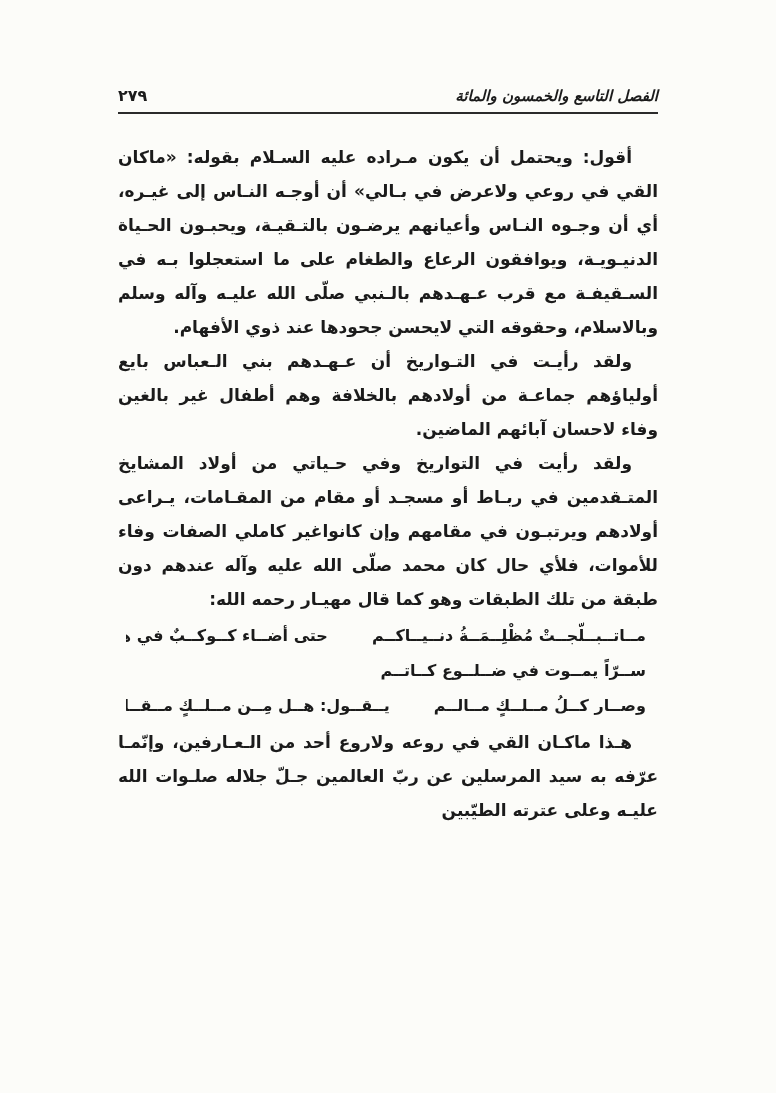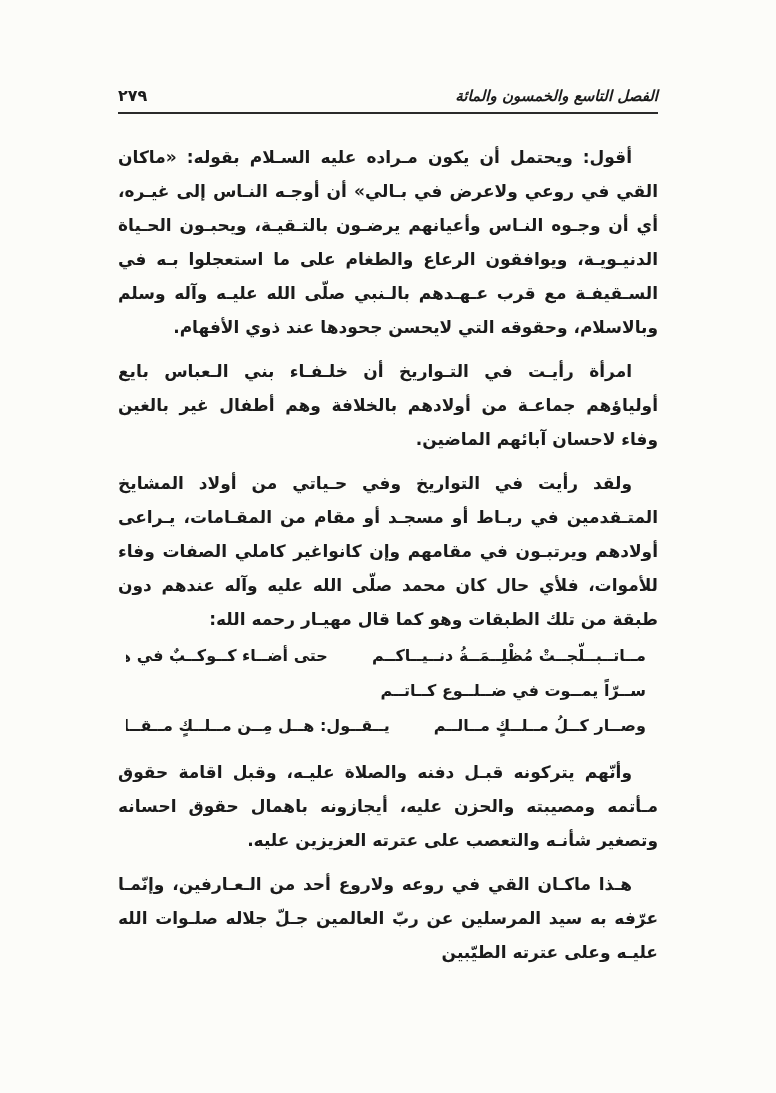--- a/index.html
+++ b/index.html
@@ -34,21 +34,20 @@
     font-weight: 700;
     text-align: right;
   }
   .body-text p {
     font-size: 17px;
     font-weight: 700;
     line-height: 34px;
     text-align: justify;
     text-indent: 26px;
     color: #1b1b1b;
-    margin-top: 10px;
   }
   .poetry {
     padding: 2px 12px 2px 8px;
   }
   .verse {
     display: flex;
     justify-content: space-between;
     gap: 44px;
     font-size: 16px;
     font-weight: 700;
@@ -64,35 +63,34 @@
 <div class="page">
 
   <header class="page-header">
     <span class="chapter-title">الفصل التاسع والخمسون والمائة</span>
     <span class="page-number">٢٧٩</span>
   </header>
 
   <main class="body-text">
 
     <p>أقول: ويحتمل أن يكون مـراده عليه السـلام بقوله: «ماكان القي في روعي ولاعرض في بـالي» أن أوجـه النـاس إلى غيـره، أي أن وجـوه النـاس وأعيانهم يرضـون بالتـقيـة، ويحبـون الحـياة الدنيـويـة، ويوافقون الرعاع والطغام على ما استعجلوا بـه في السـقيفـة مع قرب عـهـدهم بالـنبي صلّى الله عليـه وآله وسلم وبالاسلام، وحقوقه التي لايحسن جحودها عند ذوي الأفهام.</p>
-    <p>امرأة رأيـت في التـواريخ أن خلـفـاء بني الـعباس بايع أولياؤهم جماعـة من أولادهم بالخلافة وهم أطفال غير بالغين وفاء لاحسان آبائهم الماضين.</p>
+    <p>ولقد رأيـت في التـواريخ أن عـهـدهم بني الـعباس بايع أولياؤهم جماعـة من أولادهم بالخلافة وهم أطفال غير بالغين وفاء لاحسان آبائهم الماضين.</p>
     <p>ولقد رأيت في التواريخ وفي حـياتي من أولاد المشايخ المتـقدمين في ربـاط أو مسجـد أو مقام من المقـامات، يـراعى أولادهم ويرتبـون في مقامهم وإن كانواغير كاملي الصفات وفاء للأموات، فلأي حال كان محمد صلّى الله عليه وآله عندهم دون طبقة من تلك الطبقات وهو كما قال مهيـار رحمه الله:</p>
 
     <div class="poetry">
       <div class="verse">
         <span class="hemistich-right">مــاتــبــلّجــتْ مُظْلِــمَــةُ دنــيــاكــم</span>
         <span class="hemistich-left">حتى أضــاء كــوكــبٌ في هــاشــم</span>
       </div>
       <div class="verse">
         <span class="hemistich-left">ســرّاً يمــوت في ضــلــوع كــاتــم</span>
       </div>
       <div class="verse">
         <span class="hemistich-right">وصــار كــلُ مــلــكٍ مــالــم</span>
         <span class="hemistich-left">يــقــول: هــل مِــن مــلــكٍ مــقــادم</span>
       </div>
     </div>
 
-    <p>وأنّهم يتركونه قبـل دفنه والصلاة عليـه، وقبل اقامة حقوق مـأتمه ومصيبته والحزن عليه، أيجازونه باهمال حقوق احسانه وتصغير شأنـه والتعصب على عترته العزيزين عليه.</p>
     <p>هـذا ماكـان القي في روعه ولاروع أحد من الـعـارفين، وإنّمـا عرّفه به سيد المرسلين عن ربّ العالمين جـلّ جلاله صلـوات الله عليـه وعلى عترته الطيّبين</p>
 
   </main>
 
 </div>
 
 </body></html>

